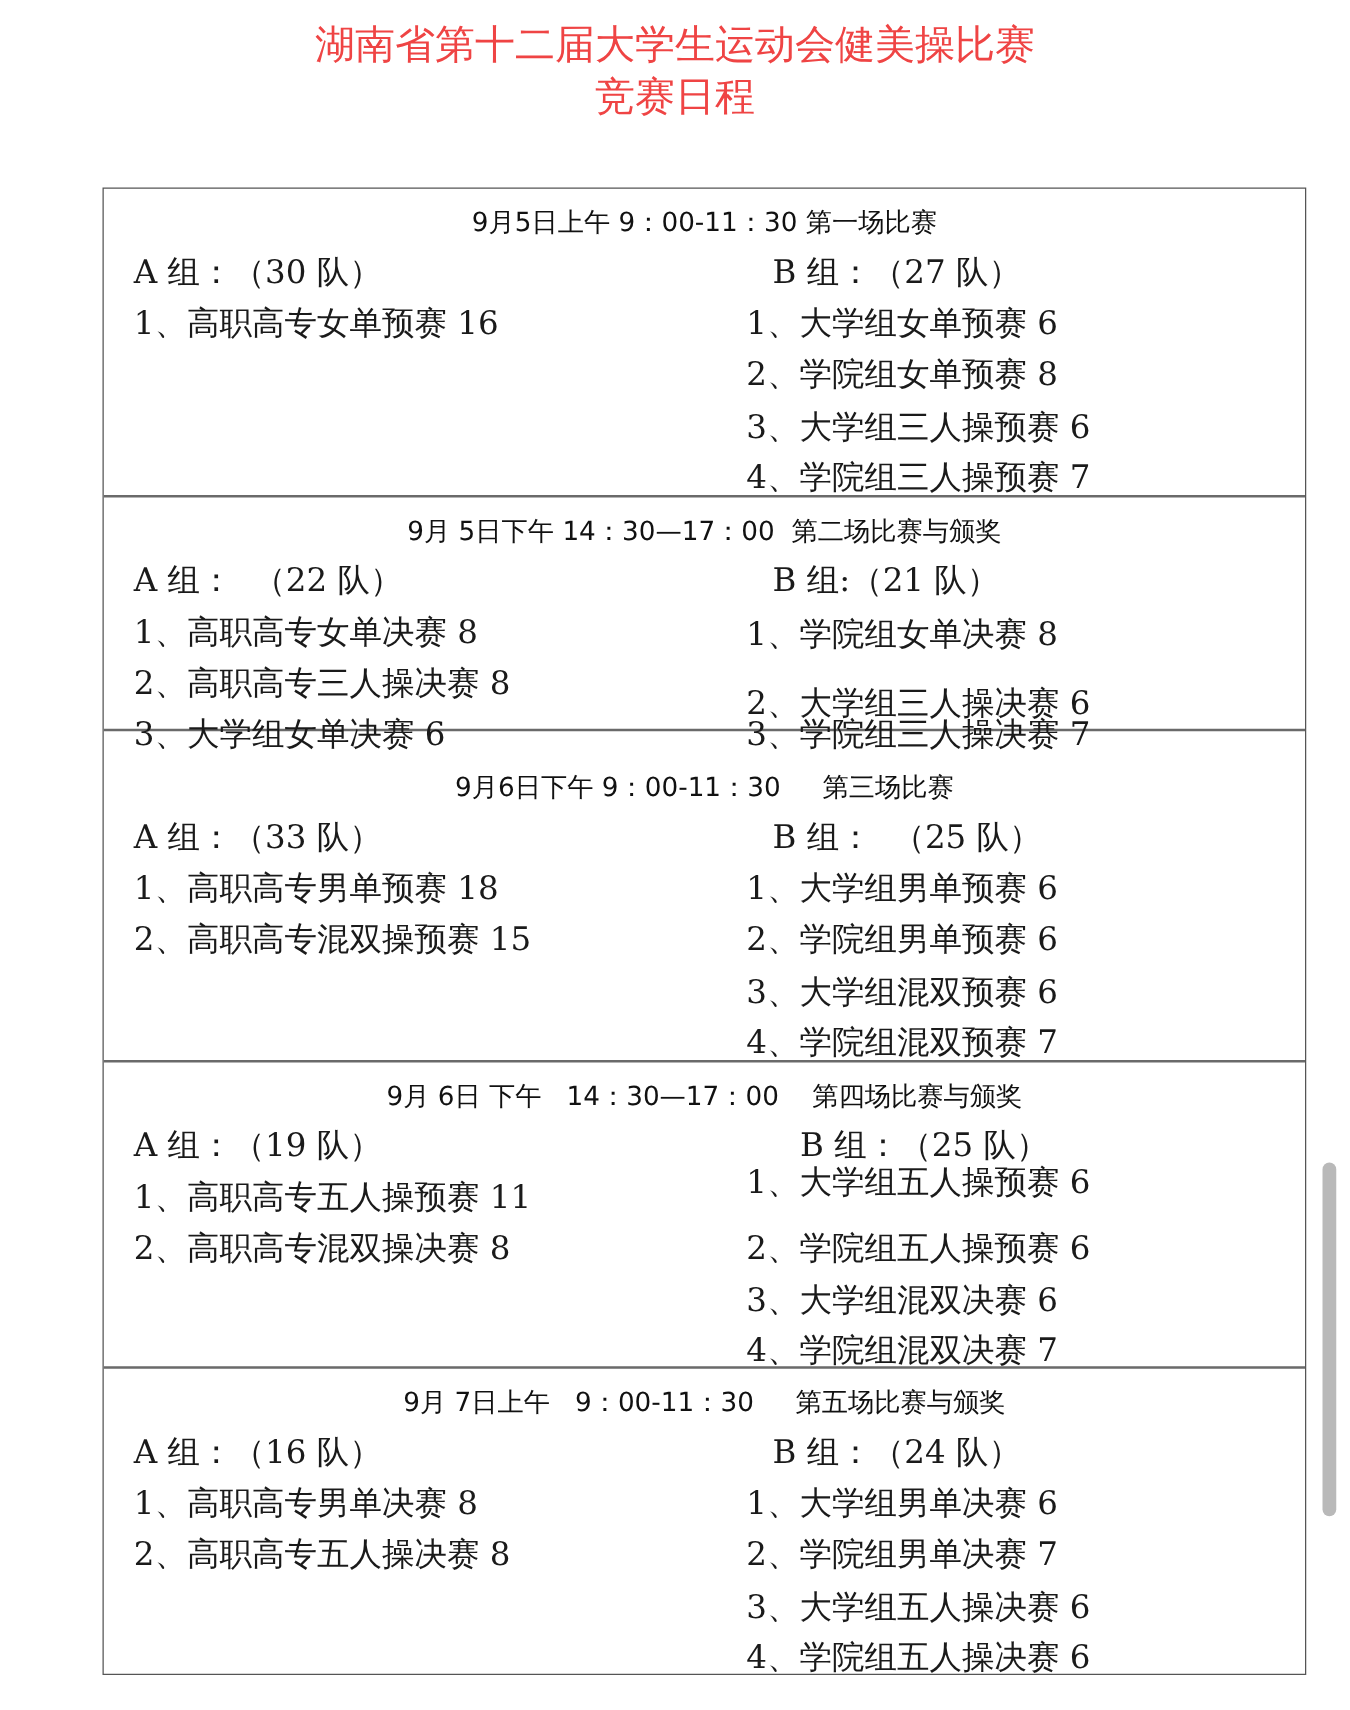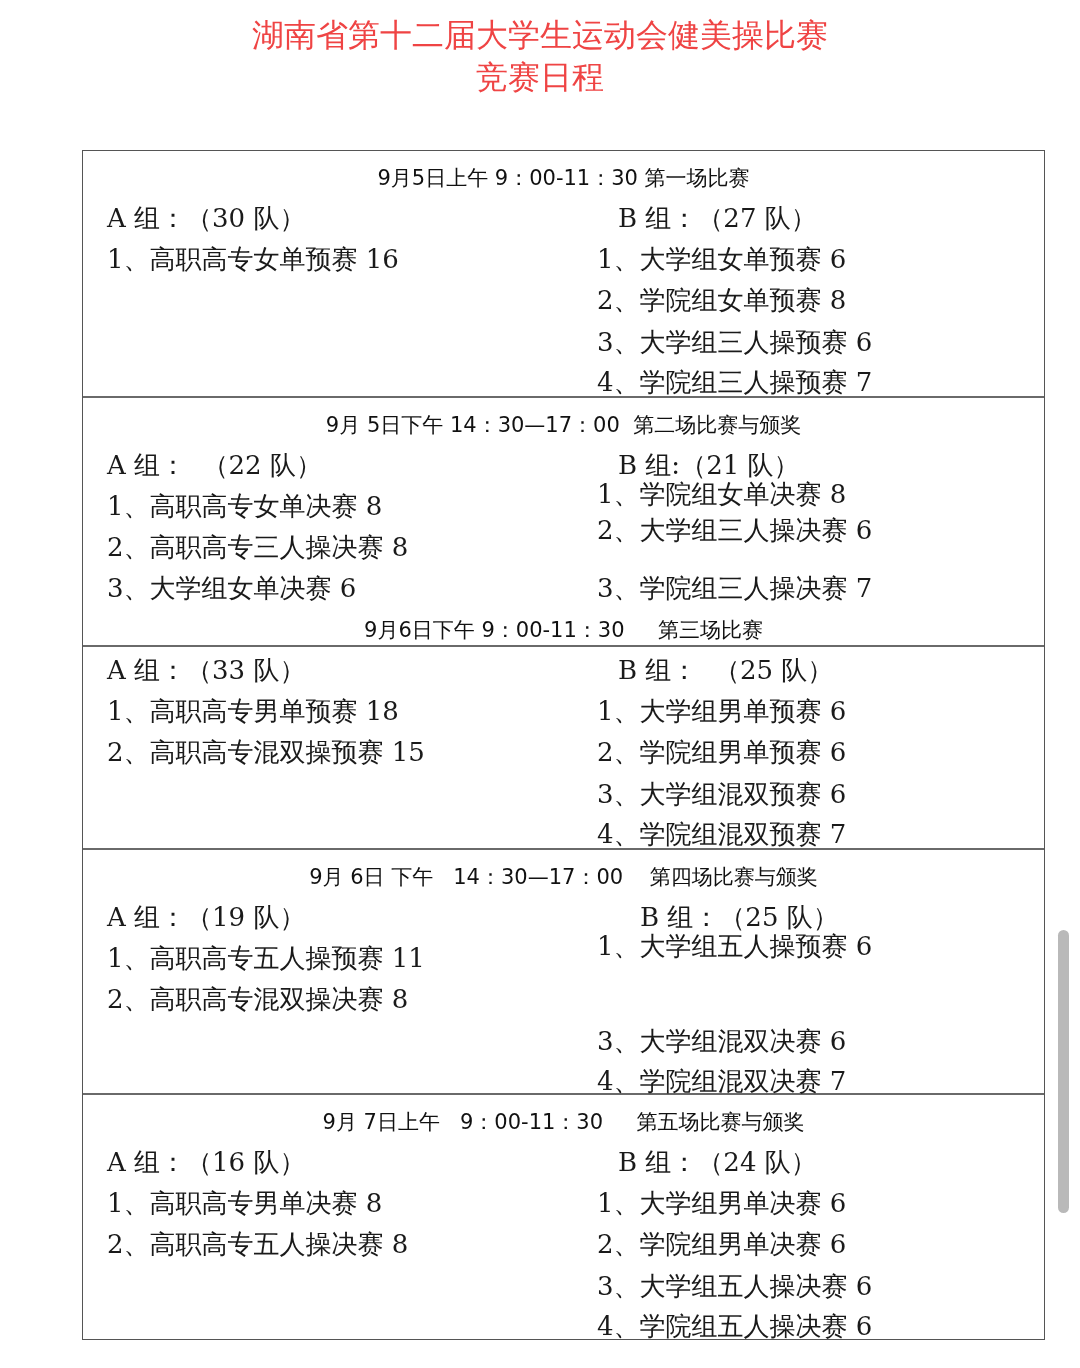--- a/index.html
+++ b/index.html
@@ -28,29 +28,29 @@
     <div class="heading">9月5日上午 9：00-11：30 第一场比赛</div>
     <div class="row colA" style="top:52px;">A 组：（30 队）</div>
     <div class="row colB" style="top:52px; left:535px;">B 组：（27 队）</div>
     <div class="row colA" style="top:93px;">1、高职高专女单预赛 16</div>
     <div class="row colB" style="top:93px;">1、大学组女单预赛 6</div>
     <div class="row colB" style="top:134px;">2、学院组女单预赛 8</div>
     <div class="row colB" style="top:176px;">3、大学组三人操预赛 6</div>
     <div class="row colB" style="top:216px;">4、学院组三人操预赛 7</div>
   </div>
 
-  <div class="section" style="top:247px; height:249px;">
+  <div class="section" style="top:247px; height:187px;">
     <div class="heading">9月 5日下午 14：30—17：00  第二场比赛与颁奖</div>
     <div class="row colA" style="top:52px;">A 组：  （22 队）</div>
     <div class="row colB" style="top:52px; left:535px;">B 组:（21 队）</div>
     <div class="row colA" style="top:93px;">1、高职高专女单决赛 8</div>
     <div class="row colA" style="top:134px;">2、高职高专三人操决赛 8</div>
     <div class="row colA" style="top:175px;">3、大学组女单决赛 6</div>
-    <div class="row colB" style="top:81px;">1、学院组女单决赛 8</div>
-    <div class="row colB" style="top:117px;">2、大学组三人操决赛 6</div>
+    <div class="row colB" style="top:95px;">1、学院组女单决赛 8</div>
+    <div class="row colB" style="top:150px;">2、大学组三人操决赛 6</div>
     <div class="row colB" style="top:175px;">3、学院组三人操决赛 7</div>
   </div>
 
   <div class="section" style="top:452px; height:247px;">
     <div class="heading">9月6日下午 9：00-11：30     第三场比赛</div>
     <div class="row colA" style="top:52px;">A 组：（33 队）</div>
     <div class="row colB" style="top:52px; left:535px;">B 组：  （25 队）</div>
     <div class="row colA" style="top:93px;">1、高职高专男单预赛 18</div>
     <div class="row colA" style="top:134px;">2、高职高专混双操预赛 15</div>
     <div class="row colB" style="top:93px;">1、大学组男单预赛 6</div>
@@ -59,31 +59,32 @@
     <div class="row colB" style="top:216px;">4、学院组混双预赛 7</div>
   </div>
 
   <div class="section" style="top:699px; height:245px;">
     <div class="heading">9月 6日 下午   14：30—17：00    第四场比赛与颁奖</div>
     <div class="row colA" style="top:52px;">A 组：（19 队）</div>
     <div class="row colB" style="top:52px; left:557px;">B 组：（25 队）</div>
     <div class="row colA" style="top:93px;">1、高职高专五人操预赛 11</div>
     <div class="row colA" style="top:134px;">2、高职高专混双操决赛 8</div>
     <div class="row colB" style="top:81px;">1、大学组五人操预赛 6</div>
+    <div class="row colB" style="top:134px;">2、学院组五人操预赛 6</div>
     <div class="row colB" style="top:176px;">3、大学组混双决赛 6</div>
     <div class="row colB" style="top:216px;">4、学院组混双决赛 7</div>
   </div>
 
   <div class="section last" style="top:944px; height:246px;">
     <div class="heading">9月 7日上午   9：00-11：30     第五场比赛与颁奖</div>
     <div class="row colA" style="top:52px;">A 组：（16 队）</div>
     <div class="row colB" style="top:52px; left:535px;">B 组：（24 队）</div>
     <div class="row colA" style="top:93px;">1、高职高专男单决赛 8</div>
     <div class="row colA" style="top:134px;">2、高职高专五人操决赛 8</div>
     <div class="row colB" style="top:93px;">1、大学组男单决赛 6</div>
-    <div class="row colB" style="top:134px;">2、学院组男单决赛 6</div>
+    <div class="row colB" style="top:134px;">2、学院组男单决赛 7</div>
     <div class="row colB" style="top:176px;">3、大学组五人操决赛 6</div>
     <div class="row colB" style="top:216px;">4、学院组五人操决赛 6</div>
   </div>
 
 </div>
 
 <div class="scrollbar"></div>
 
 </body></html>

